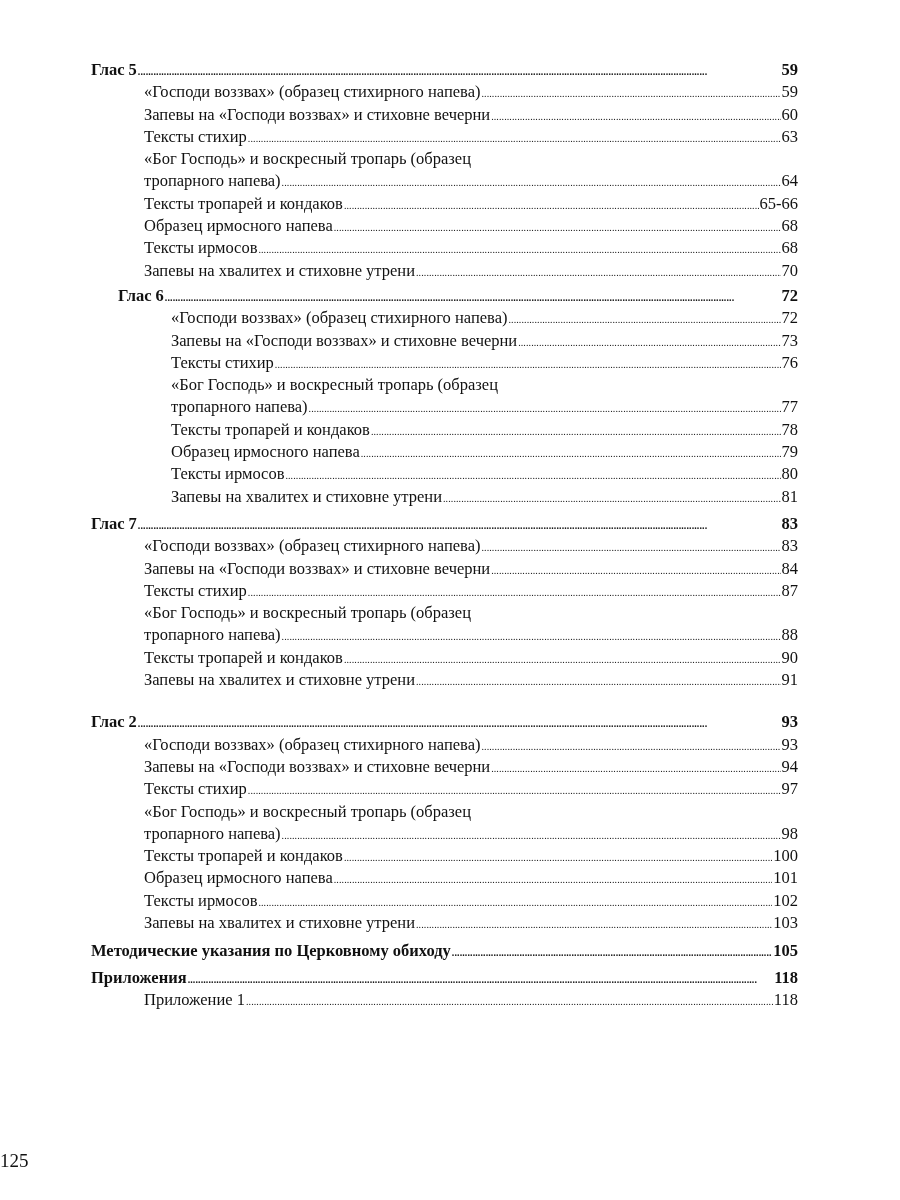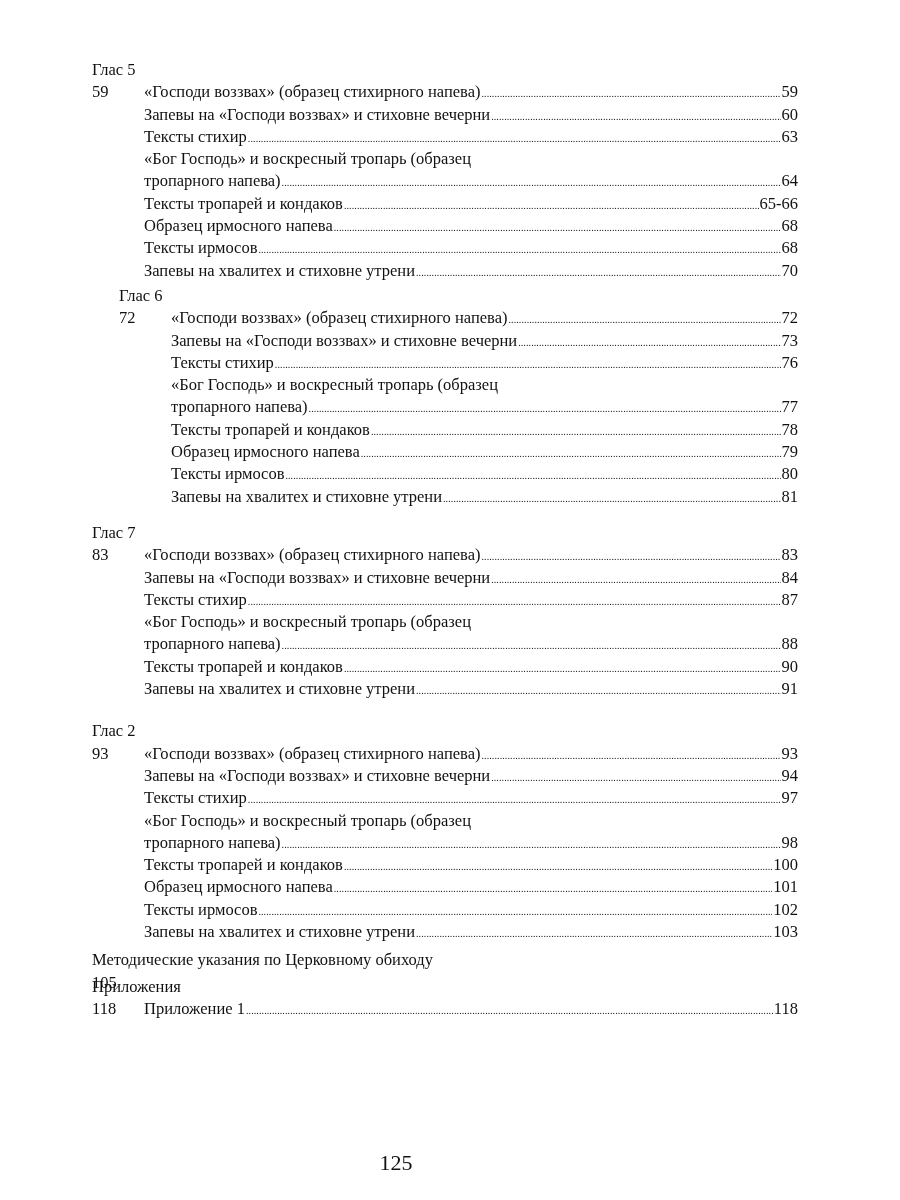--- a/index.html
+++ b/index.html
@@ -1,29 +1,29 @@
 <!DOCTYPE html>
 <html><head>
   <meta charset="utf-8">
   <style>
     html, body { margin: 0; padding: 0; background: #ffffff; }
     body { width: 900px; height: 1200px; position: relative; overflow: hidden;
       font-family: "Liberation Serif", "DejaVu Serif", serif; color: #111; }
     .toc { position: absolute; left: 91px; top: 59px; width: 707px; }
     .section { margin-bottom: 3px; }
     .row { display: flex; align-items: baseline; height: 22.3px; font-size: 16.5px; line-height: 22.3px; white-space: nowrap; }
-    .row.main { font-weight: normal; flex-direction: column; }
+    .row.main { font-weight: bold; }
     .row.sub { padding-left: 53px; }
     .row.wrapfirst { padding-left: 53px; }
     .row .title { flex: 0 0 auto; }
     .row .dots { flex: 1 1 auto; overflow: hidden; margin: 0 1px; letter-spacing: 0.5px; font-weight: normal; }
     .row.main .dots { font-weight: bold; letter-spacing: 0; }
     .row .dots::after { content: ". . . . . . . . . . . . . . . . . . . . . . . . . . . . . . . . . . . . . . . . . . . . . . . . . . . . . . . . . . . . . . . . . . . . . . . . . . . . . . . . . . . . . . . . . . . . . . . . . . . . . . . . . . . . . . . . . . . . . . . . . . . . . . . . . . . . . . . . . . . . . . . . . . . . . . . . . . . . . . . . . . . . . . . . . . . . . . . . . . . . . . . . . . . . . . . . . . . . . . . . . . . . . . . . . . . . . . . . . . ."; font-size: 10px; letter-spacing: -1.2px; }
     .row .page { flex: 0 0 auto; text-align: right; }
-    .page-number { position: absolute; left: 0; width: 792px; top: 1150px; text-align: center; font-size: 22px; font-family: "Liberation Serif", serif; }
+    .page-number { position: absolute; left: 0; width: 792px; top: 1150px; text-align: left; font-size: 19px; font-family: "Liberation Serif", serif; }
   </style>
 </head>
 <body>
 
 <div class="toc" id="toc">
     <div class="section" style="margin-top: 0px;">
       <div class="row main">
         <span class="title">Глас 5</span>
         <span class="dots"></span>
         <span class="page">59</span>
@@ -115,21 +115,21 @@
         <span class="title">Тексты ирмосов</span>
         <span class="dots"></span>
         <span class="page">80</span>
       </div>
       <div class="row sub">
         <span class="title">Запевы на хвалитех и стиховне утрени</span>
         <span class="dots"></span>
         <span class="page">81</span>
       </div>
     </div>
-    <div class="section" style="margin-top: 14px;">
+    <div class="section" style="margin-top: 5px;">
       <div class="row main">
         <span class="title">Глас 7</span>
         <span class="dots"></span>
         <span class="page">83</span>
       </div>
       <div class="row sub">
         <span class="title">«Господи воззвах» (образец стихирного напева)</span>
         <span class="dots"></span>
         <span class="page">83</span>
       </div>

